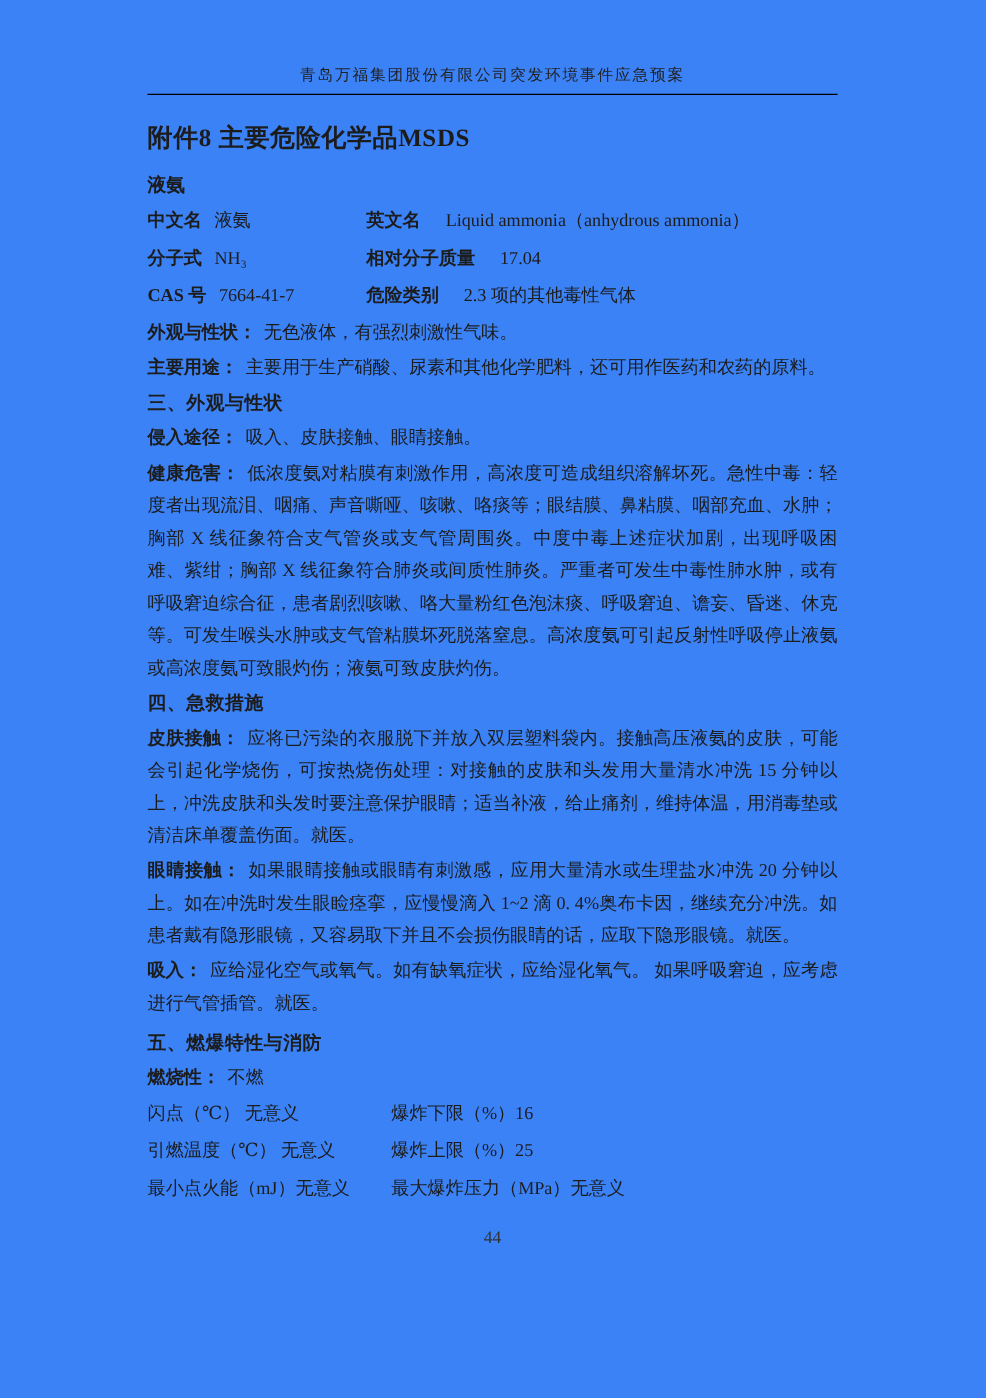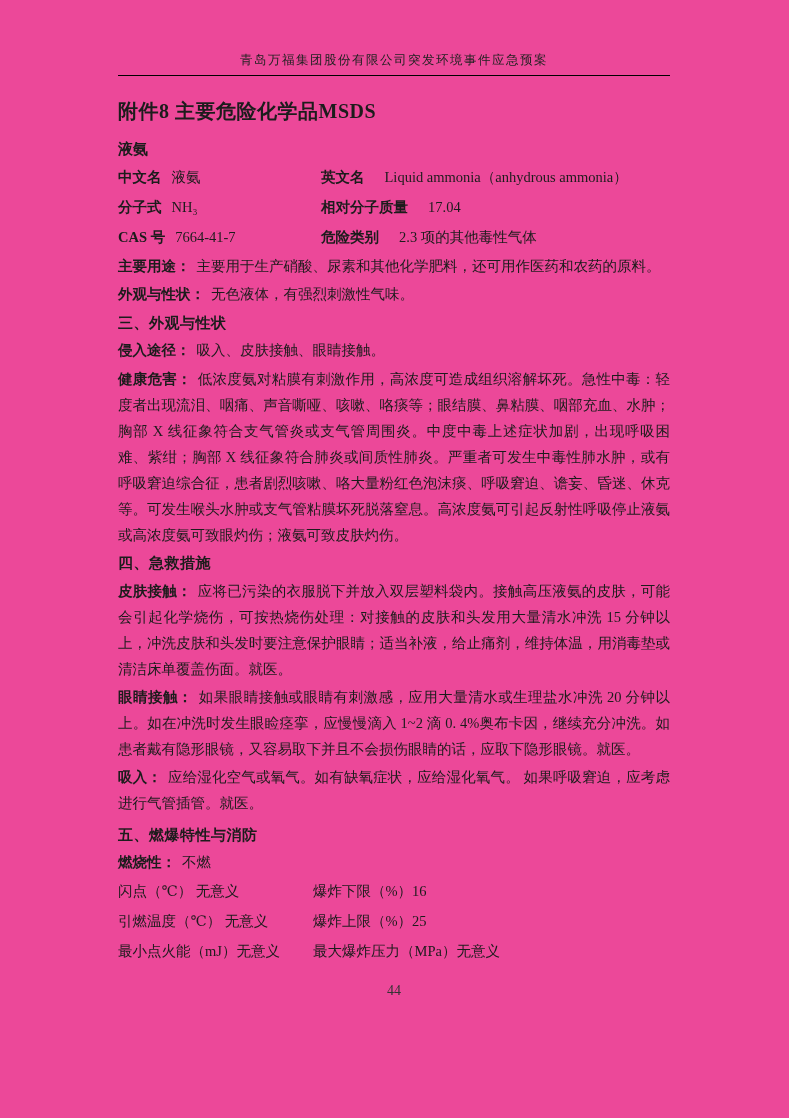--- a/index.html
+++ b/index.html
@@ -1,21 +1,21 @@
 <!DOCTYPE html>
 <html><head>
 <meta charset="utf-8">
 <style>
   * { margin: 0; padding: 0; box-sizing: border-box; }
   html, body { background: #ffffff; }
   .page {
     position: relative;
     width: 789px;
     height: 1118px;
-    background: #ec4899;
+    background: #3b82f6;
     padding: 0 119px 0 118px;
     font-family: "Liberation Serif", "DejaVu Serif", serif;
     color: #1c1c1c;
     font-size: 14.5px;
     overflow: hidden;
   }
   .page-header {
     padding-top: 52px;
     padding-bottom: 7px;
     border-bottom: 1.5px solid #000;
@@ -45,21 +45,20 @@
     font-size: 15px;
     font-weight: bold;
     line-height: 26px;
     letter-spacing: 0.5px;
   }
   .sec-heading.fire-heading { margin-top: 6px; }
   .id-row {
     display: flex;
     line-height: 30px;
     font-size: 14.5px;
-    gap: 28px;
   }
   .id-cell-1 { width: 175px; flex: 0 0 175px; }
   .id-cell-2 { flex: 1; }
   .lbl { font-weight: bold; }
   .id-cell-1 .val { margin-left: 10px; }
   .id-cell-2 .val { margin-left: 20px; }
   .prop-row {
     line-height: 28px;
     font-size: 14.5px;
   }
@@ -122,25 +121,25 @@
     <span class="id-cell-1">
       <span class="lbl">CAS 号</span><span class="val">7664-41-7</span>
     </span>
     <span class="id-cell-2">
       <span class="lbl">危险类别</span><span class="val">2.3 项的其他毒性气体</span>
     </span>
   </div>
 
 
   <div class="prop-row">
-    <span class="lbl">主要用途：</span><span class="txt">主要用于生产硝酸、尿素和其他化学肥料，还可用作医药和农药的原料。</span>
+    <span class="lbl">外观与性状：</span><span class="txt">无色液体，有强烈刺激性气味。</span>
   </div>
 
   <div class="prop-row">
-    <span class="lbl">外观与性状：</span><span class="txt">无色液体，有强烈刺激性气味。</span>
+    <span class="lbl">主要用途：</span><span class="txt">主要用于生产硝酸、尿素和其他化学肥料，还可用作医药和农药的原料。</span>
   </div>
 
   <div class="sec-heading">三、外观与性状</div>
 
   <div class="prop-row">
     <span class="lbl">侵入途径：</span><span class="txt">吸入、皮肤接触、眼睛接触。</span>
   </div>
 
   <p class="para">
     <span class="lbl">健康危害：</span><span class="txt">低浓度氨对粘膜有刺激作用，高浓度可造成组织溶解坏死。急性中毒：轻度者出现流泪、咽痛、声音嘶哑、咳嗽、咯痰等；眼结膜、鼻粘膜、咽部充血、水肿；胸部 X 线征象符合支气管炎或支气管周围炎。中度中毒上述症状加剧，出现呼吸困难、紫绀；胸部 X 线征象符合肺炎或间质性肺炎。严重者可发生中毒性肺水肿，或有呼吸窘迫综合征，患者剧烈咳嗽、咯大量粉红色泡沫痰、呼吸窘迫、谵妄、昏迷、休克等。可发生喉头水肿或支气管粘膜坏死脱落窒息。高浓度氨可引起反射性呼吸停止液氨或高浓度氨可致眼灼伤；液氨可致皮肤灼伤。</span>

